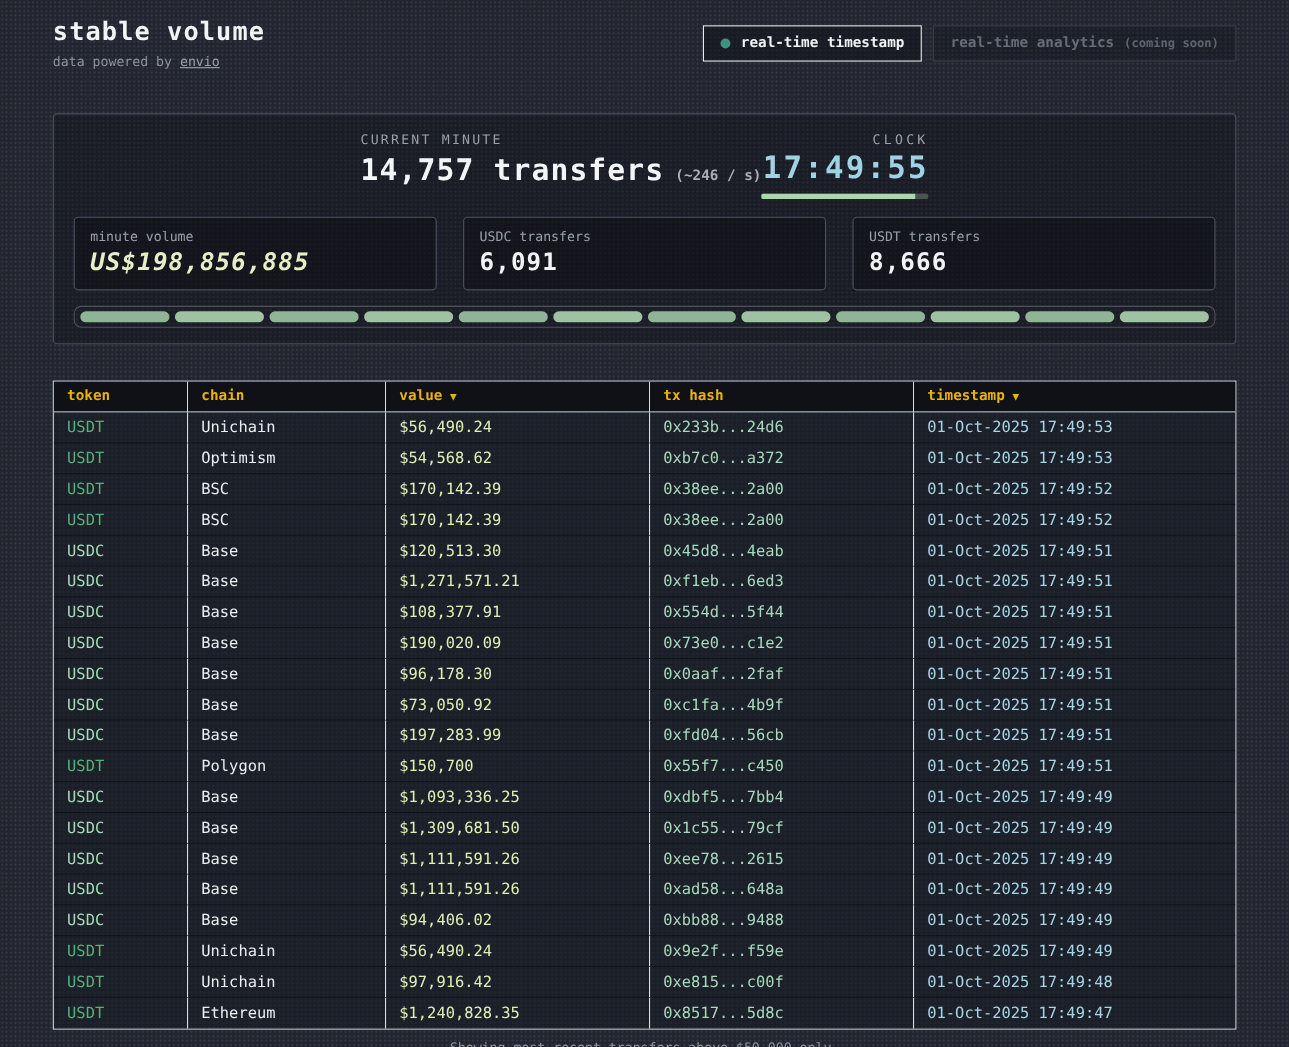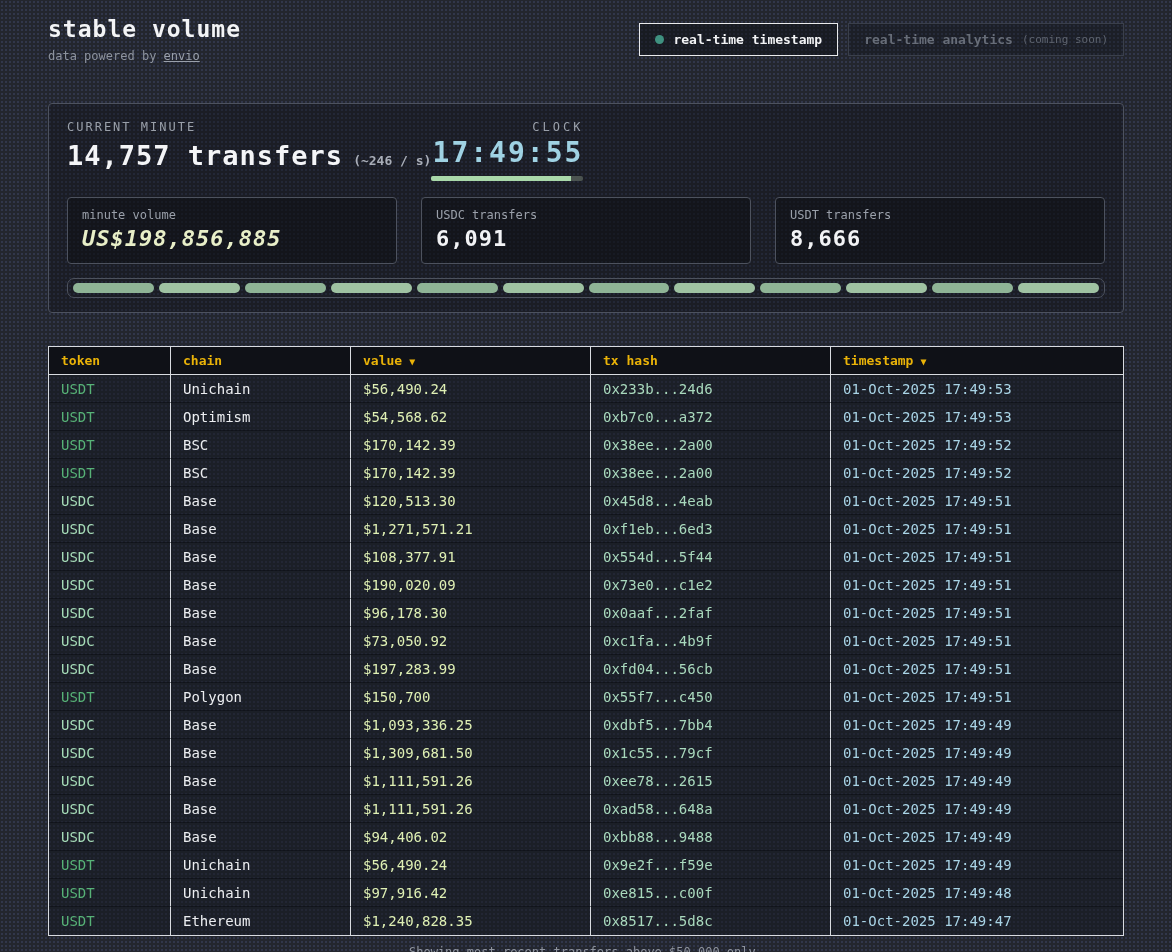--- a/index.html
+++ b/index.html
@@ -21,28 +21,28 @@
   .tabs { display:flex; gap:10px; margin-top:7px; }
   .tab {
     font-family:"DejaVu Sans Mono", monospace;
     display:flex; align-items:center; gap:9px;
     padding:8px 15px; font-size:13px; font-weight:bold;
     background:rgba(17,19,25,0.55); cursor:pointer;
   }
   .tab.active { border:1px solid #e9eaec; color:#f2f3f5; }
   .tab.inactive { border:1px solid #3a3f4a; color:#676d78; background:rgba(17,19,25,0.35); }
   .tab .dot { width:9px; height:9px; border-radius:50%; background:var(--active-dot,#3f9180); }
-  .tab .soon { font-size:11px; font-weight:normal; color:#5f6570; }
+  .tab .soon { font-size:11px; font-weight:bold; color:#5f6570; }
 
   
   .minute-panel {
     margin-top:40px; border:1px solid #4d525e; border-radius:4px;
     background:rgba(16,18,24,0.40); padding:16px 18px 14px 18px;
   }
-  .minute-top { display:flex; justify-content:flex-start; align-items:flex-start; }
+  .minute-top { display:flex; justify-content:center; align-items:flex-start; }
   .eyebrow { font-size:12px; color:#9aa0aa; letter-spacing:2px; }
   .eyebrow.right { text-align:right; letter-spacing:3px; font-size:12px; }
   .transfers-line { margin-top:6px; display:flex; align-items:baseline; gap:10px; }
   .big { font-size:27px; font-weight:bold; color:#f4f5f7; letter-spacing:1px; }
   .rate { font-size:13px; font-weight:bold; color:#a9aeb8; }
   .clock-box { text-align:right; }
   .clock { margin-top:2px; font-size:28px; font-weight:bold; color:var(--clock-text,#9fd2e3); letter-spacing:2px; }
   .clock-track { margin-top:7px; margin-left:auto; width:152px; height:5px; background:#4b5350; border-radius:2px; overflow:hidden; }
   .clock-fill { height:100%; background:var(--progress-green,#a9d8a9); }
 

